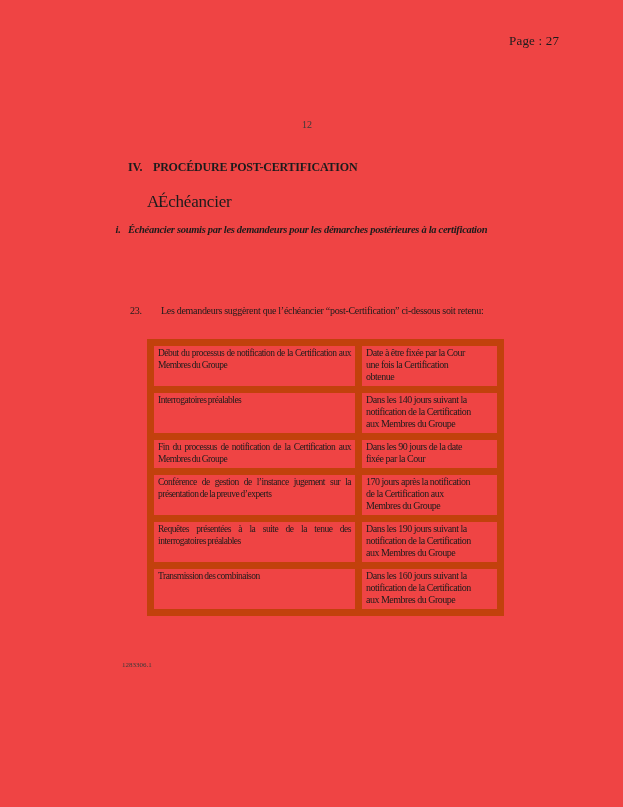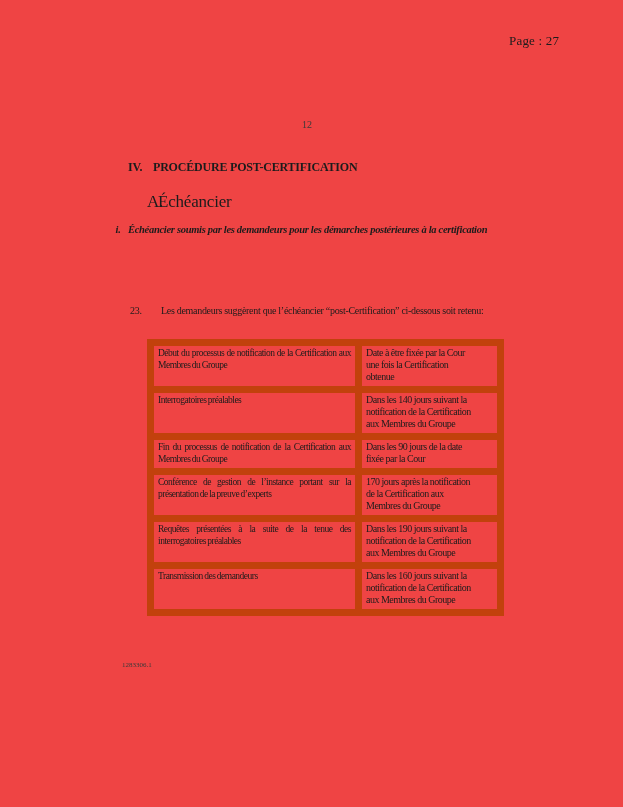--- a/index.html
+++ b/index.html
@@ -139,33 +139,33 @@
         <td class="c2">Dans les 140 jours suivant la
 notification de la Certification
 aux Membres du Groupe</td>
       </tr>
       <tr>
         <td class="c1">Fin du processus de notification de la Certification aux Membres du Groupe</td>
         <td class="c2">Dans les 90 jours de la date
 fixée par la Cour</td>
       </tr>
       <tr>
-        <td class="c1">Conférence de gestion de l’instance portant sur la présentation de la preuve d’experts</td>
+        <td class="c1">Conférence de gestion de l’instance jugement sur la présentation de la preuve d’experts</td>
         <td class="c2">170 jours après la notification
 de la Certification aux
 Membres du Groupe</td>
       </tr>
       <tr>
         <td class="c1">Requêtes présentées à la suite de la tenue des interrogatoires préalables</td>
         <td class="c2">Dans les 190 jours suivant la
 notification de la Certification
 aux Membres du Groupe</td>
       </tr>
       <tr>
-        <td class="c1">Transmission des demandeurs</td>
+        <td class="c1">Transmission des combinaison</td>
         <td class="c2">Dans les 160 jours suivant la
 notification de la Certification
 aux Membres du Groupe</td>
       </tr>
     </tbody>
   </table>
 
   <div class="footer-reference">1283306.1</div>
 
 </div>

